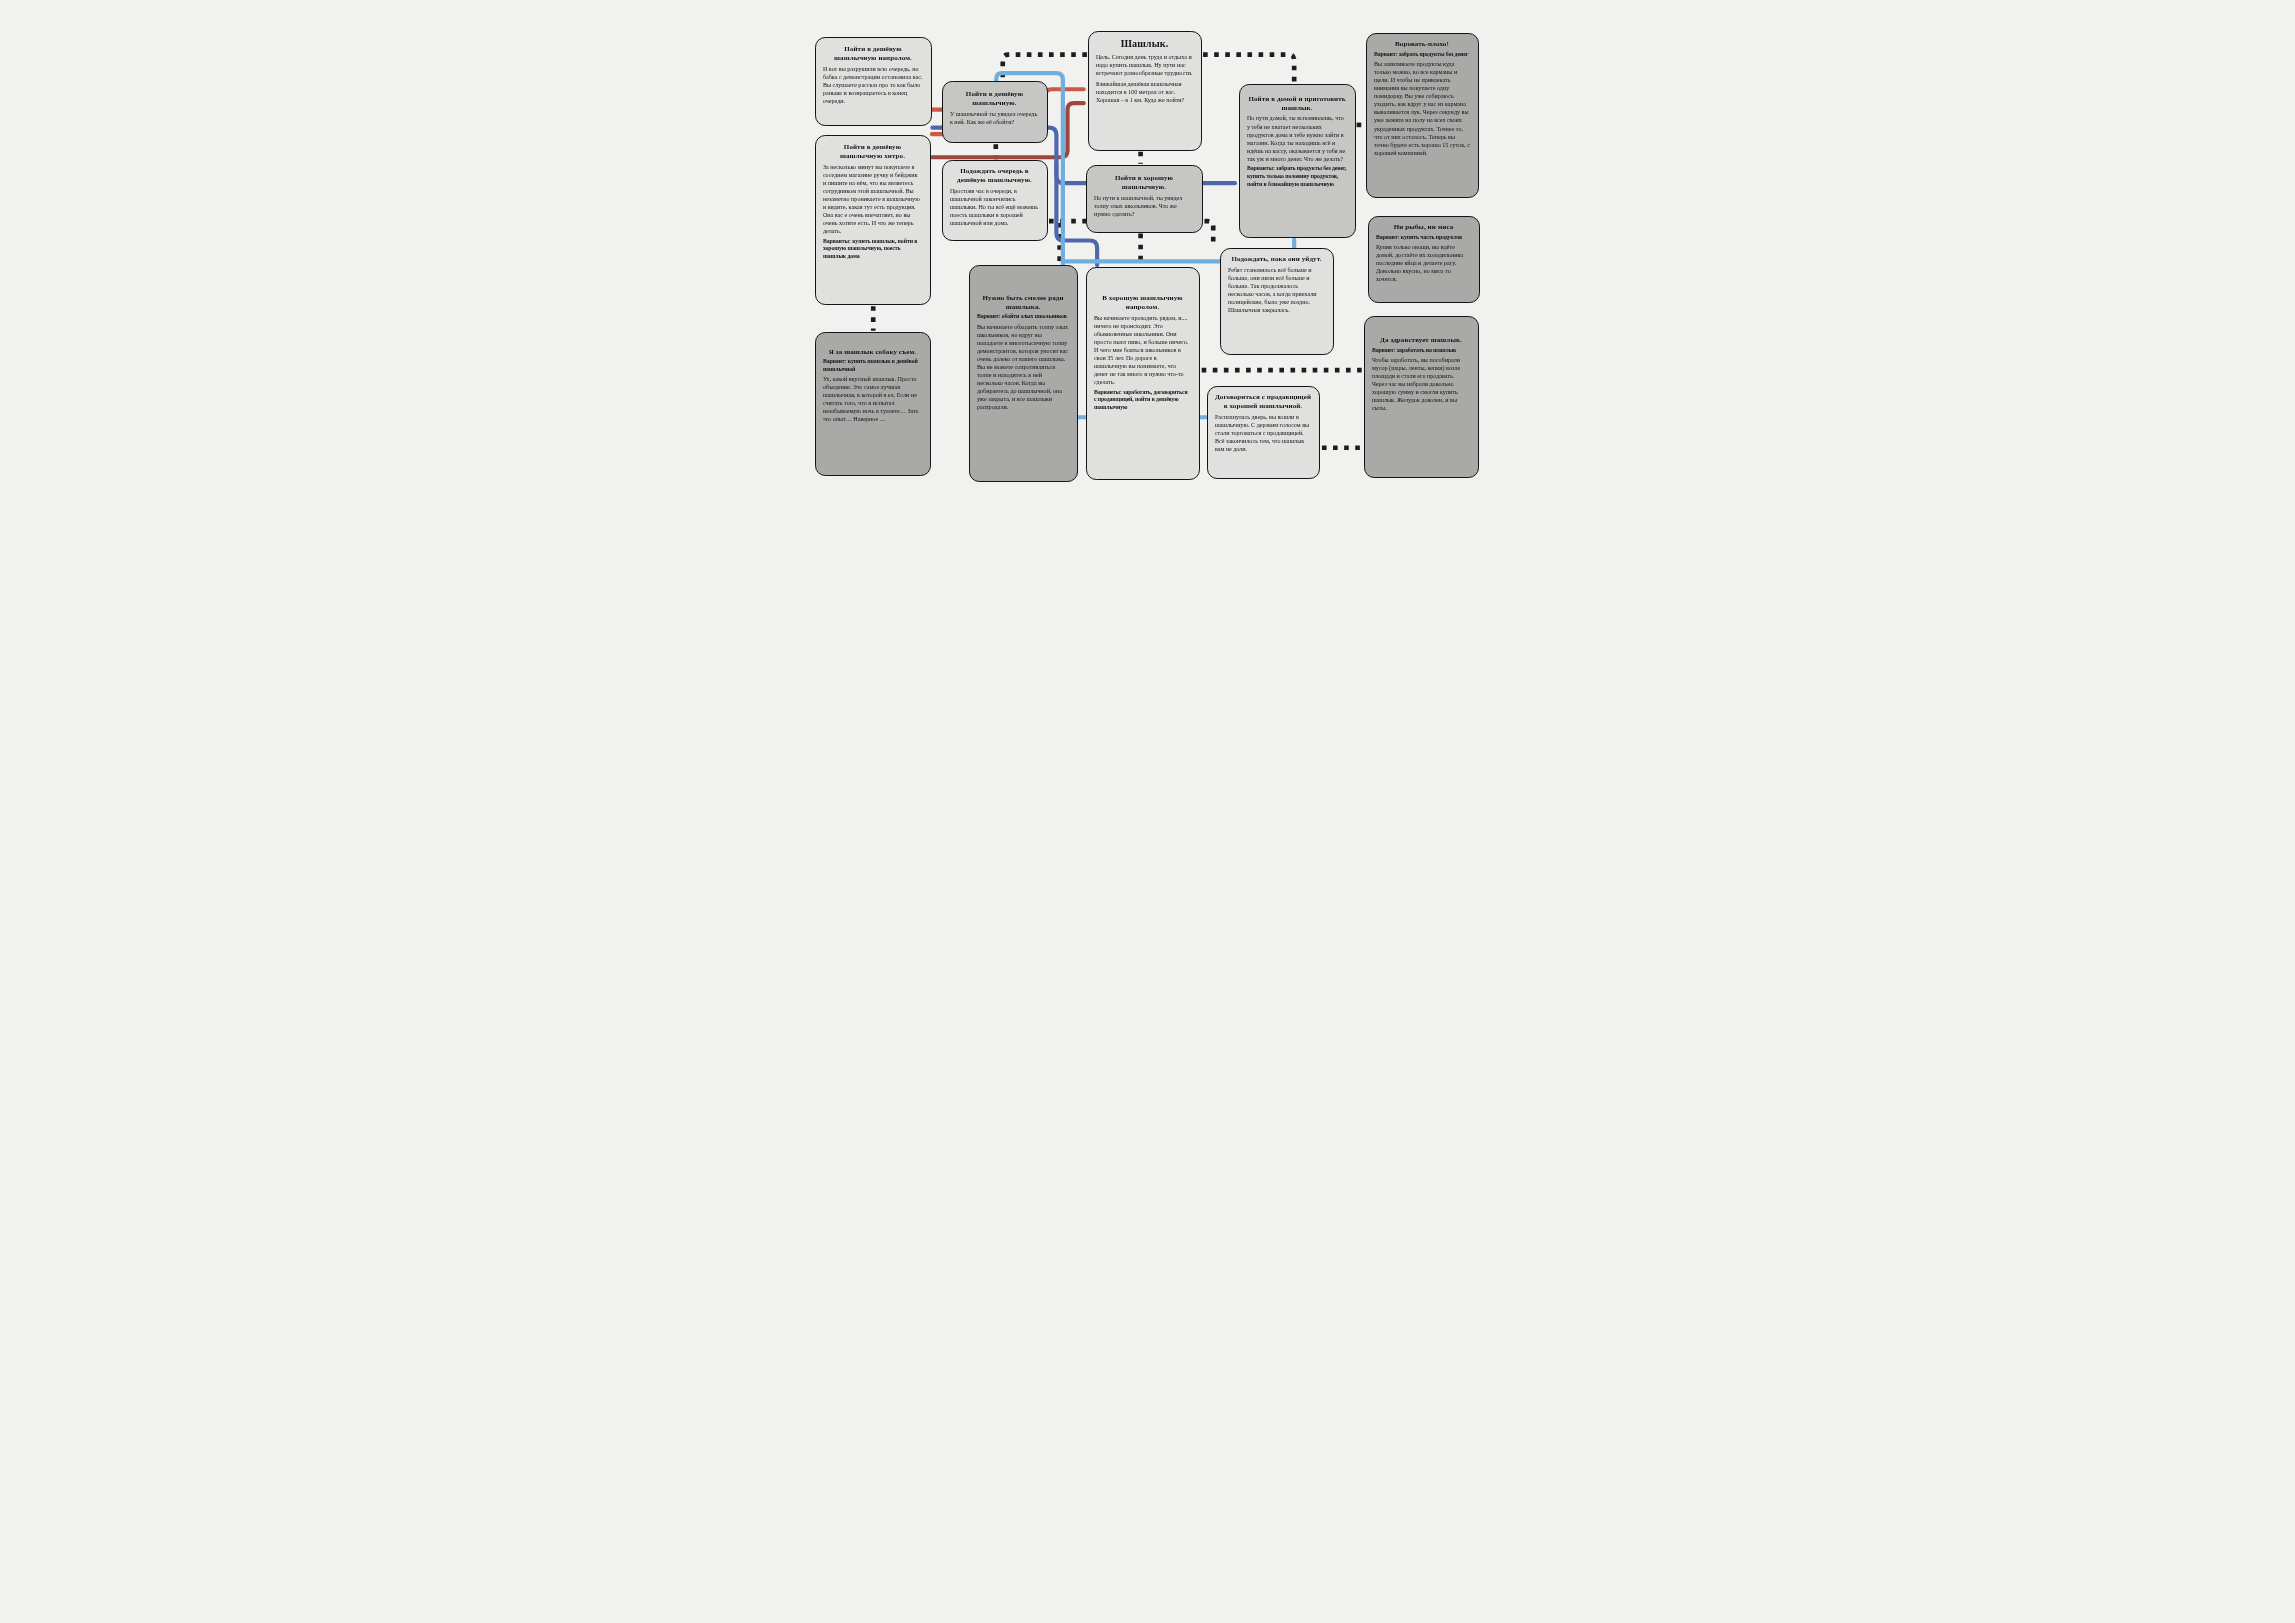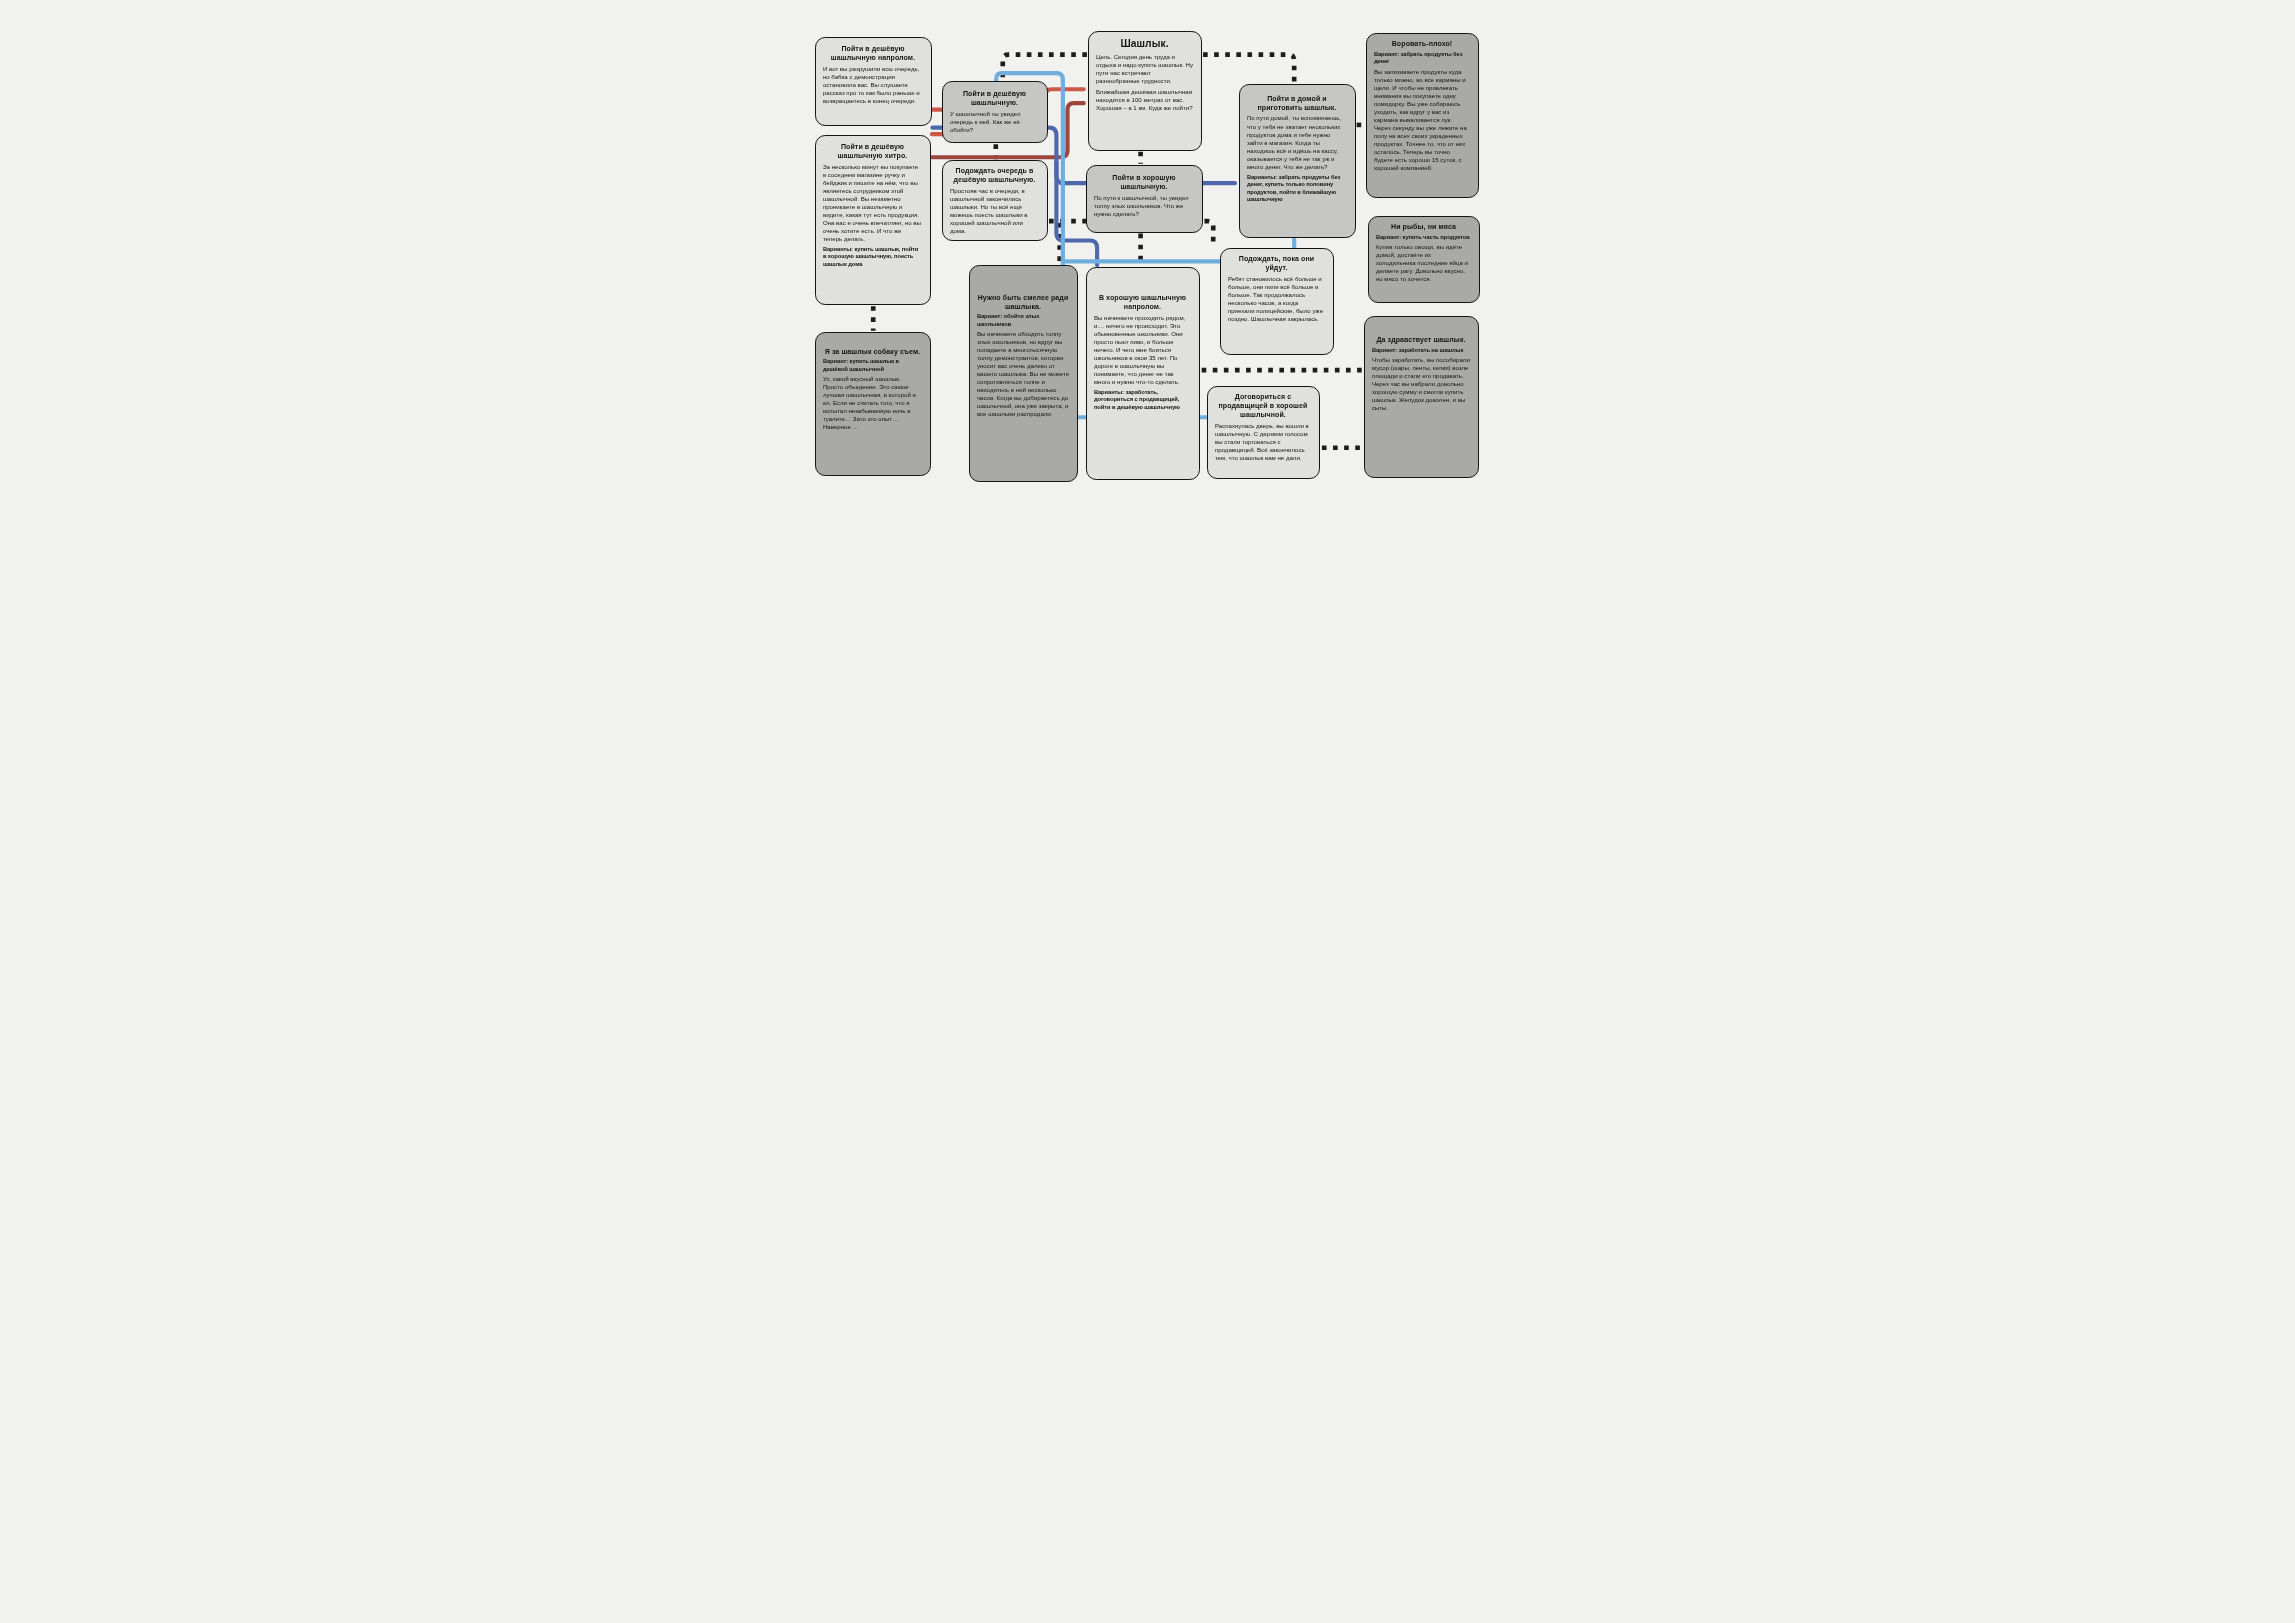--- a/index.html
+++ b/index.html
@@ -1,19 +1,19 @@
 <!DOCTYPE html>
 <html style="--ink: #1d1d1d; --red: #cc5848; --darkred: #9c463e; --blue: #4e68ab; --lightblue: #70aede; --boxlight: #e0e0df; --boxmedium: #c6c6c5; --boxdark: #a9a9a8;font-size:7.4px"><head>
 <meta charset="utf-8">
 <style>
   html,body{margin:0;padding:0;background:#f1f1ef;}
   .canvas{
     position:relative;width:726px;height:513px;margin:0 auto;
     background:#f1f1ef;overflow:hidden;
-    font-family:Liberation Sans, sans-serif;color:#141414;
+    font-family:Liberation Serif, serif;color:#141414;
   }
   svg.wires{position:absolute;left:0;top:0;width:100%;height:100%;}
   svg.wires path{fill:none;}
   path.dotted{stroke:var(--ink);stroke-width:10;stroke-dasharray:10 14;stroke-linecap:butt;}
   path.red{stroke:var(--red);stroke-width:9;stroke-linecap:round;}
   path.darkred{stroke:var(--darkred);stroke-width:9;stroke-linecap:round;}
   path.blue{stroke:var(--blue);stroke-width:9;stroke-linecap:round;}
   path.lightblue{stroke:var(--lightblue);stroke-width:9;stroke-linecap:round;}
   .node{
     position:absolute;box-sizing:border-box;

